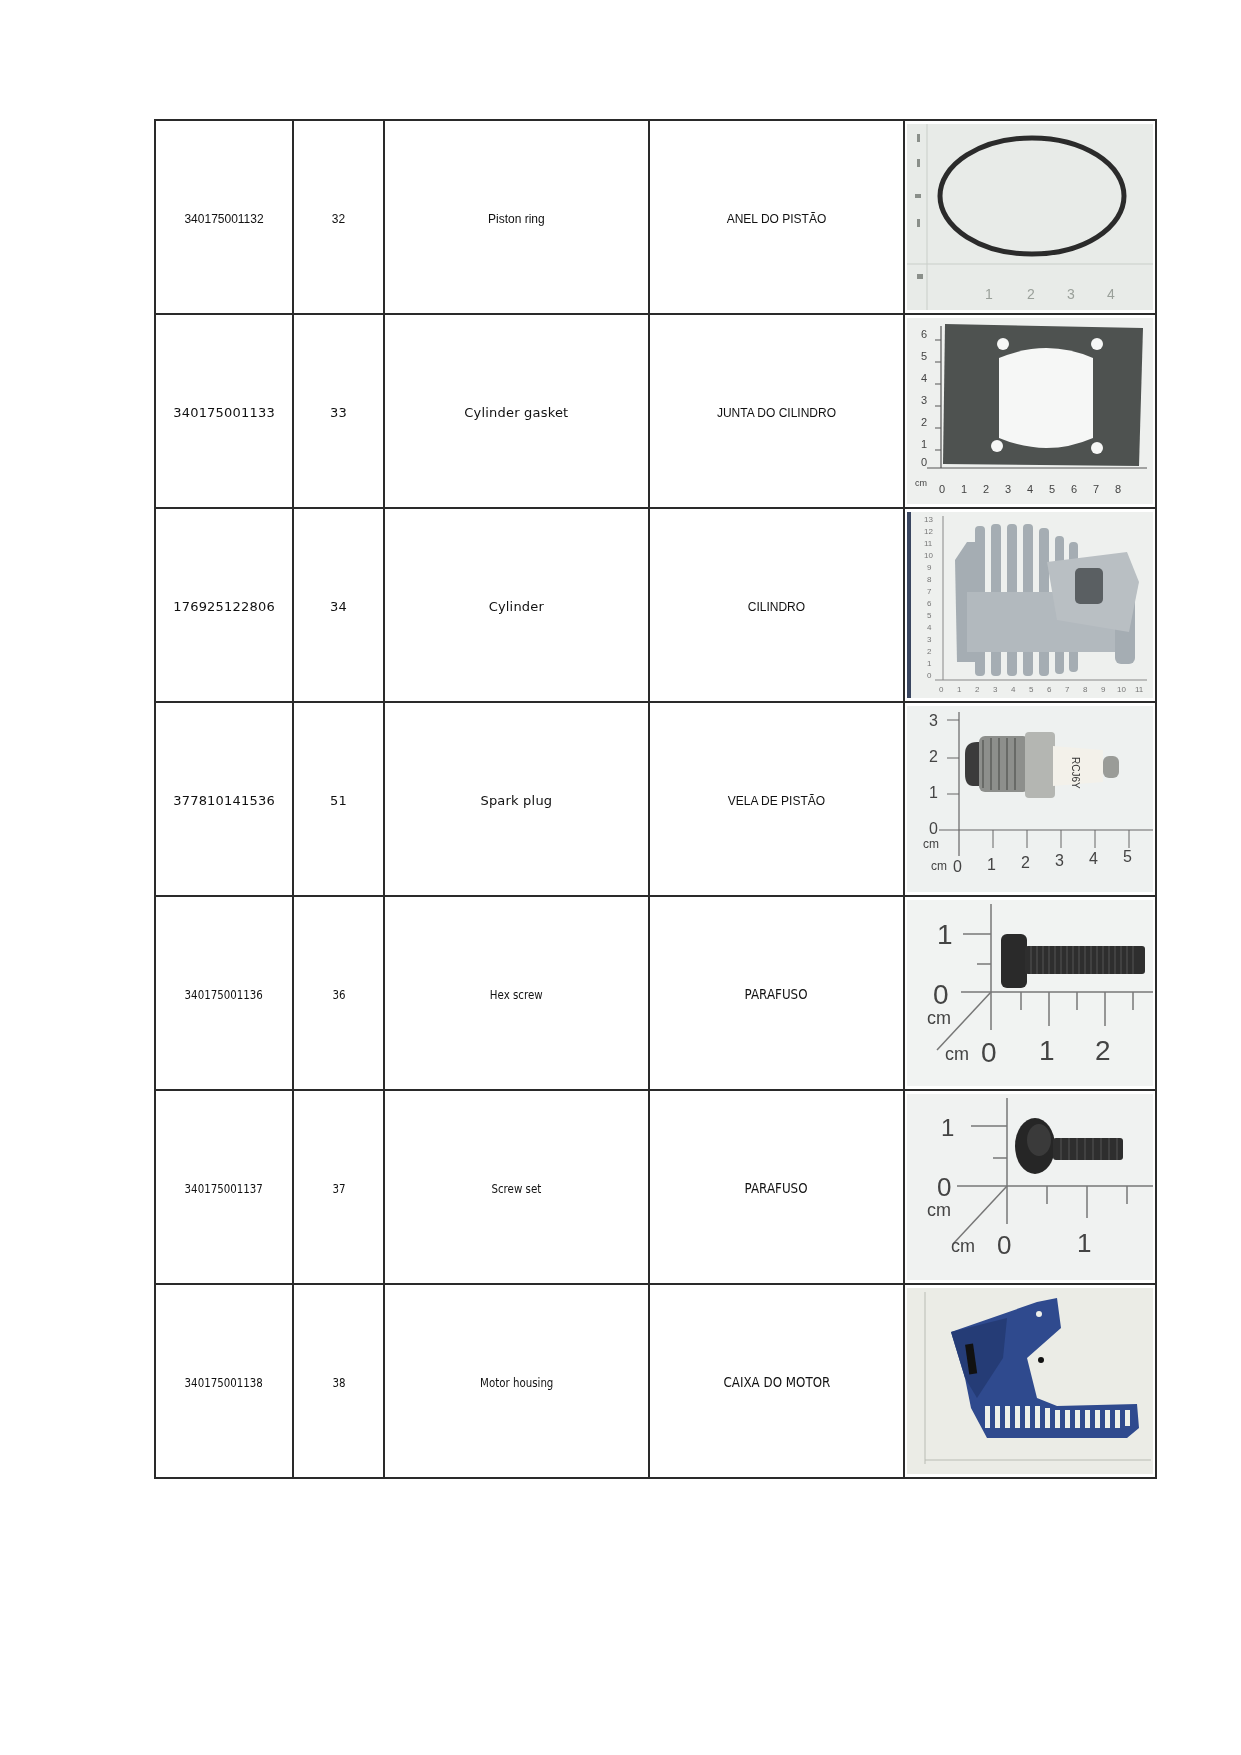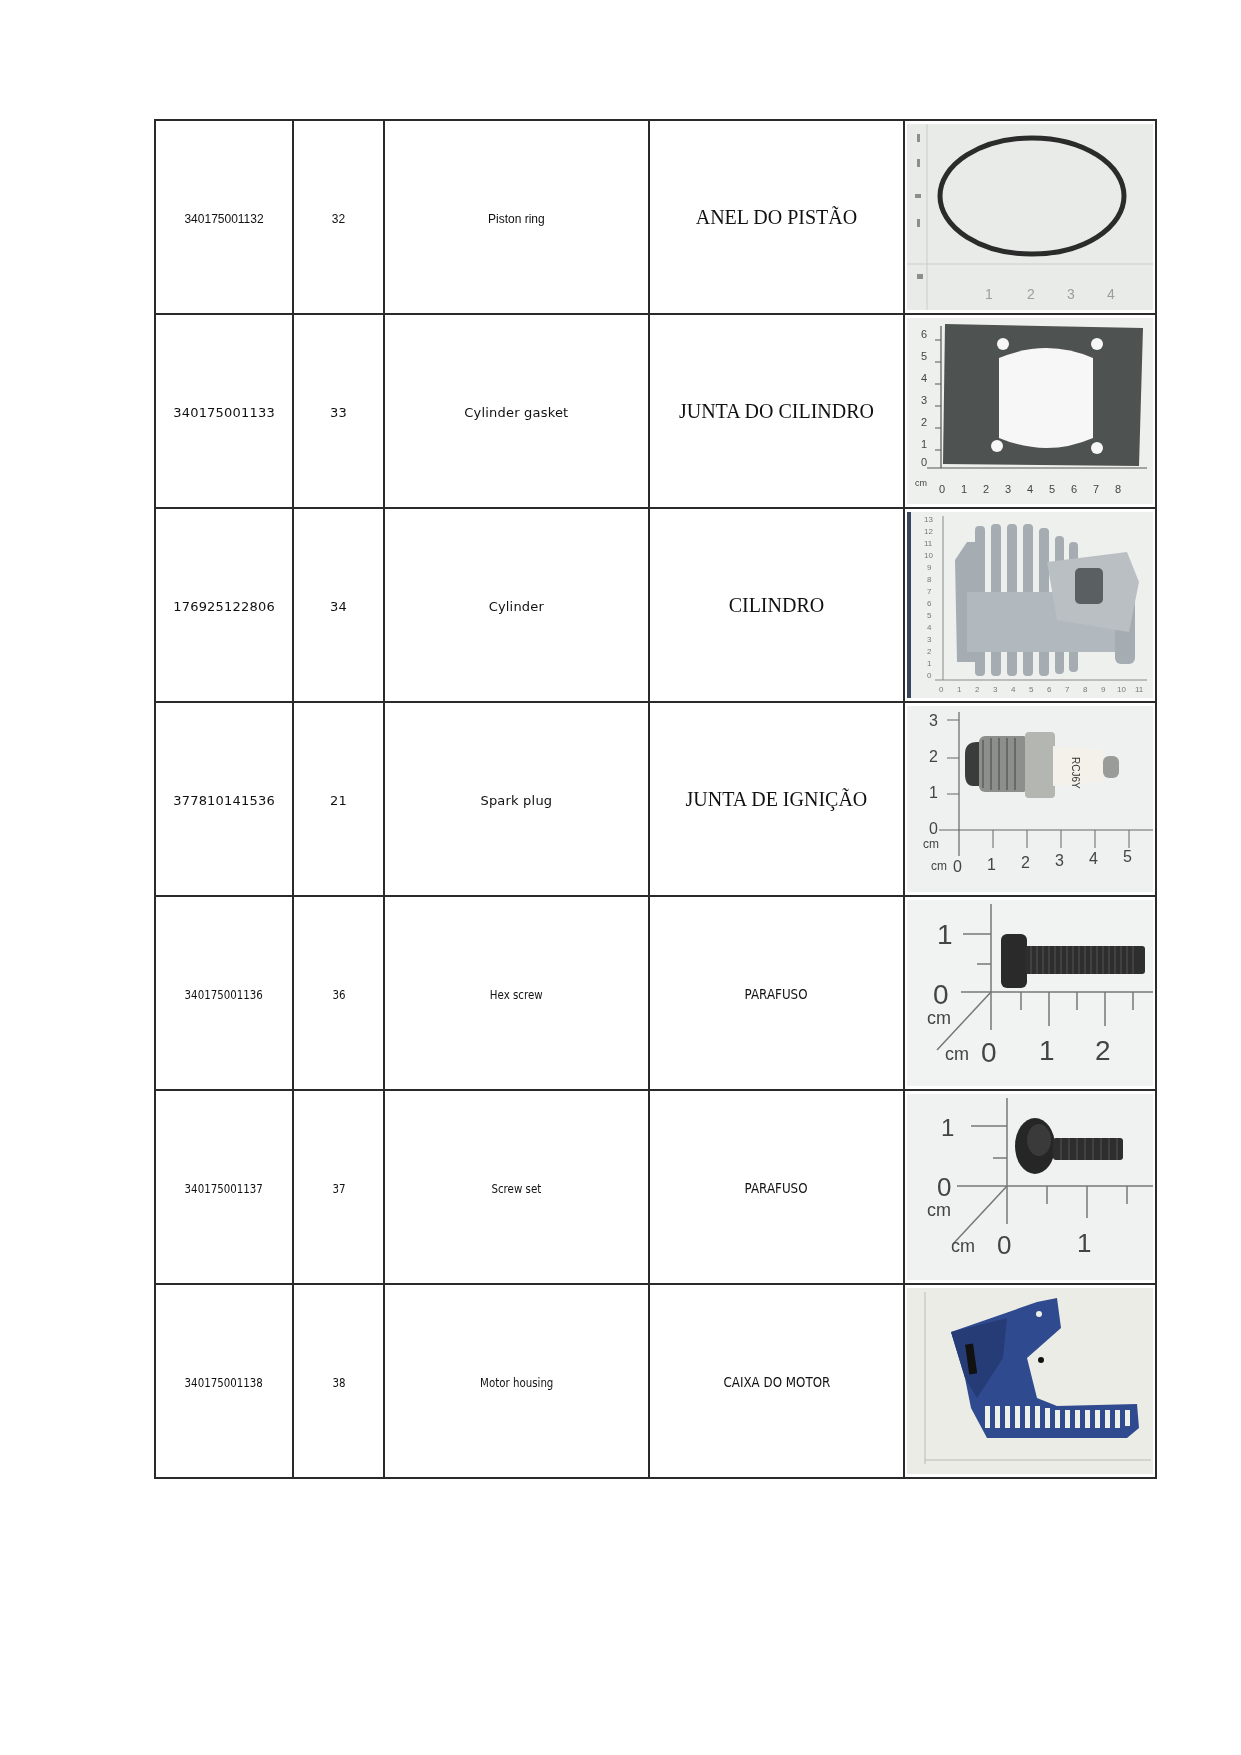--- a/index.html
+++ b/index.html
@@ -10,21 +10,21 @@
     width: 1003px;
   }
   .parts-table td {
     border: 2px solid #2a2a2a; padding: 0; height: 192px;
     text-align: center; vertical-align: middle; color: #111;
   }
   .c1 { width: 137px; } .c2 { width: 90px; } .c3 { width: 263px; } .c4 { width: 253px; } .c5 { width: 250px; }
   .f-arial { font-family: "Liberation Sans", sans-serif; font-size: 12px; }
   .f-verdana { font-family: "DejaVu Sans", sans-serif; font-size: 13px; letter-spacing: 0.2px; }
   .f-narrow { font-family: "DejaVu Sans", sans-serif; font-size: 12.5px; transform: scaleX(0.82); display: inline-block; }
-  .pt { font-family: Liberation Serif, serif; font-size: 20px; }
+  .pt { font-family: Liberation Sans, sans-serif; font-size: 12px; }
   .pt-narrow { font-family: "DejaVu Sans", sans-serif; font-size: 14px; transform: scaleX(0.85); display: inline-block; }
   .photo { width: 246px; height: 186px; margin: 0 auto; display: block; }
 </style>
 </head>
 <body>
 
 <table class="parts-table">
   <colgroup>
       <col class="c1">
       <col class="c2">
@@ -167,23 +167,23 @@
               <text x="194" y="180">9</text>
               <text x="210" y="180">10</text>
               <text x="228" y="180">11</text>
           </g>
         </svg>
       </td>
     </tr>
 
     <tr>
       <td><span class="f-verdana">377810141536</span></td>
-      <td><span class="f-verdana">21</span></td>
+      <td><span class="f-verdana">51</span></td>
       <td><span class="f-verdana">Spark plug</span></td>
-      <td><span class="pt">JUNTA DE IGNIÇÃO</span></td>
+      <td><span class="pt">VELA DE PISTÃO</span></td>
       <td>
         <svg class="photo" viewBox="0 0 246 186">
           <rect width="246" height="186" fill="#eef1f0"></rect>
           <g stroke="#666" stroke-width="1.2">
               <line x1="52" y1="6" x2="52" y2="150"></line>
               <line x1="32" y1="124" x2="246" y2="124"></line>
             </g>
           <g stroke="#666">
               <line x1="40" y1="14" x2="52" y2="14"></line>
               <line x1="40" y1="52" x2="52" y2="52"></line>

